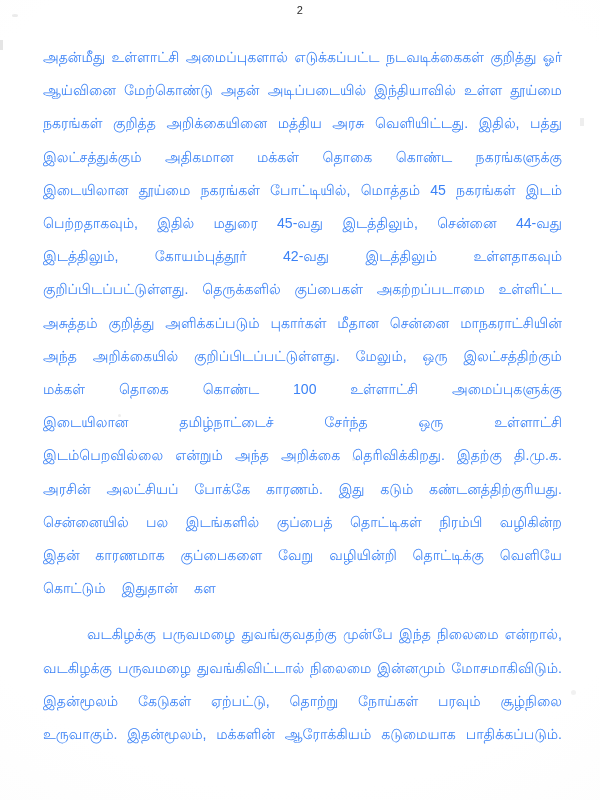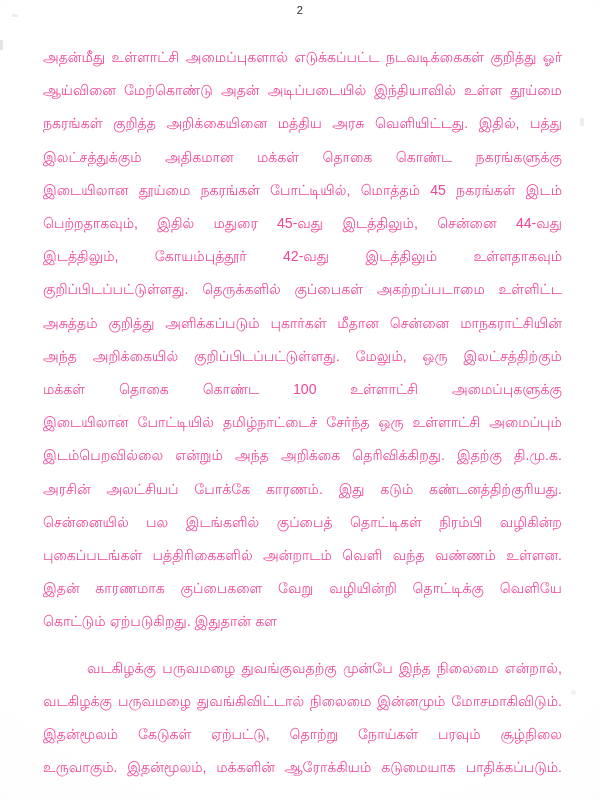--- a/index.html
+++ b/index.html
@@ -50,35 +50,36 @@
     position: absolute;
     left: 43px;
     top: 41px;
     width: 519px;
   }
 
   .para {
     margin: 0 0 13px 0;
     text-align: justify;
     text-justify: inter-word;
-    color: #ec4899;
+    color: #3b82f6;
     font-size: 14.1px;
     line-height: 33.2px;
     font-family: "Liberation Sans", "DejaVu Sans", sans-serif;
     font-weight: 500;
     -webkit-font-smoothing: none;
   }
   
   .jline {
     display: flex;
     justify-content: space-between;
     line-height: 33.2px;
   }
   .jline.last {
     justify-content: flex-start;
+    gap: 12px;
   }
   .jline.last .w + .w { margin-left: .30em; }
   .jline.indent-first { padding-left: 44px; }
   .w { white-space: pre; }
 </style>
 </head>
 <body>
 
 <div class="scan-page">
   <span class="scan-speck" style="left:12px;top:14px;width:6px;height:3px;"></span>
@@ -182,26 +183,24 @@
       <div class="jline">
         <span class="w">மக்கள்</span>
         <span class="w">தொகை</span>
         <span class="w">கொண்ட</span>
         <span class="w">100</span>
         <span class="w">உள்ளாட்சி</span>
         <span class="w">அமைப்புகளுக்கு</span>
       </div>
       <div class="jline">
         <span class="w">இடையிலான</span>
-        <span class="w">போட்டியில்</span>
         <span class="w">தமிழ்நாட்டைச்</span>
         <span class="w">சேர்ந்த</span>
         <span class="w">ஒரு</span>
         <span class="w">உள்ளாட்சி</span>
-        <span class="w">அமைப்பும்</span>
       </div>
       <div class="jline">
         <span class="w">இடம்பெறவில்லை</span>
         <span class="w">என்றும்</span>
         <span class="w">அந்த</span>
         <span class="w">அறிக்கை</span>
         <span class="w">தெரிவிக்கிறது.</span>
         <span class="w">இதற்கு</span>
         <span class="w">தி.மு.க.</span>
       </div>
@@ -217,40 +216,30 @@
       <div class="jline">
         <span class="w">சென்னையில்</span>
         <span class="w">பல</span>
         <span class="w">இடங்களில்</span>
         <span class="w">குப்பைத்</span>
         <span class="w">தொட்டிகள்</span>
         <span class="w">நிரம்பி</span>
         <span class="w">வழிகின்ற</span>
       </div>
       <div class="jline">
-        <span class="w">புகைப்படங்கள்</span>
-        <span class="w">பத்திரிகைகளில்</span>
-        <span class="w">அன்றாடம்</span>
-        <span class="w">வெளி</span>
-        <span class="w">வந்த</span>
-        <span class="w">வண்ணம்</span>
-        <span class="w">உள்ளன.</span>
-      </div>
-      <div class="jline">
         <span class="w">இதன்</span>
         <span class="w">காரணமாக</span>
         <span class="w">குப்பைகளை</span>
         <span class="w">வேறு</span>
         <span class="w">வழியின்றி</span>
         <span class="w">தொட்டிக்கு</span>
         <span class="w">வெளியே</span>
       </div>
       <div class="jline last">
         <span class="w">கொட்டும்</span>
-        <span class="w">ஏற்படுகிறது.</span>
         <span class="w">இதுதான்</span>
         <span class="w">கள</span>
       </div>
     </div>
   <div class="para" id="para-2">
       <div class="jline indent-first">
         <span class="w">வடகிழக்கு</span>
         <span class="w">பருவமழை</span>
         <span class="w">துவங்குவதற்கு</span>
         <span class="w">முன்பே</span>

